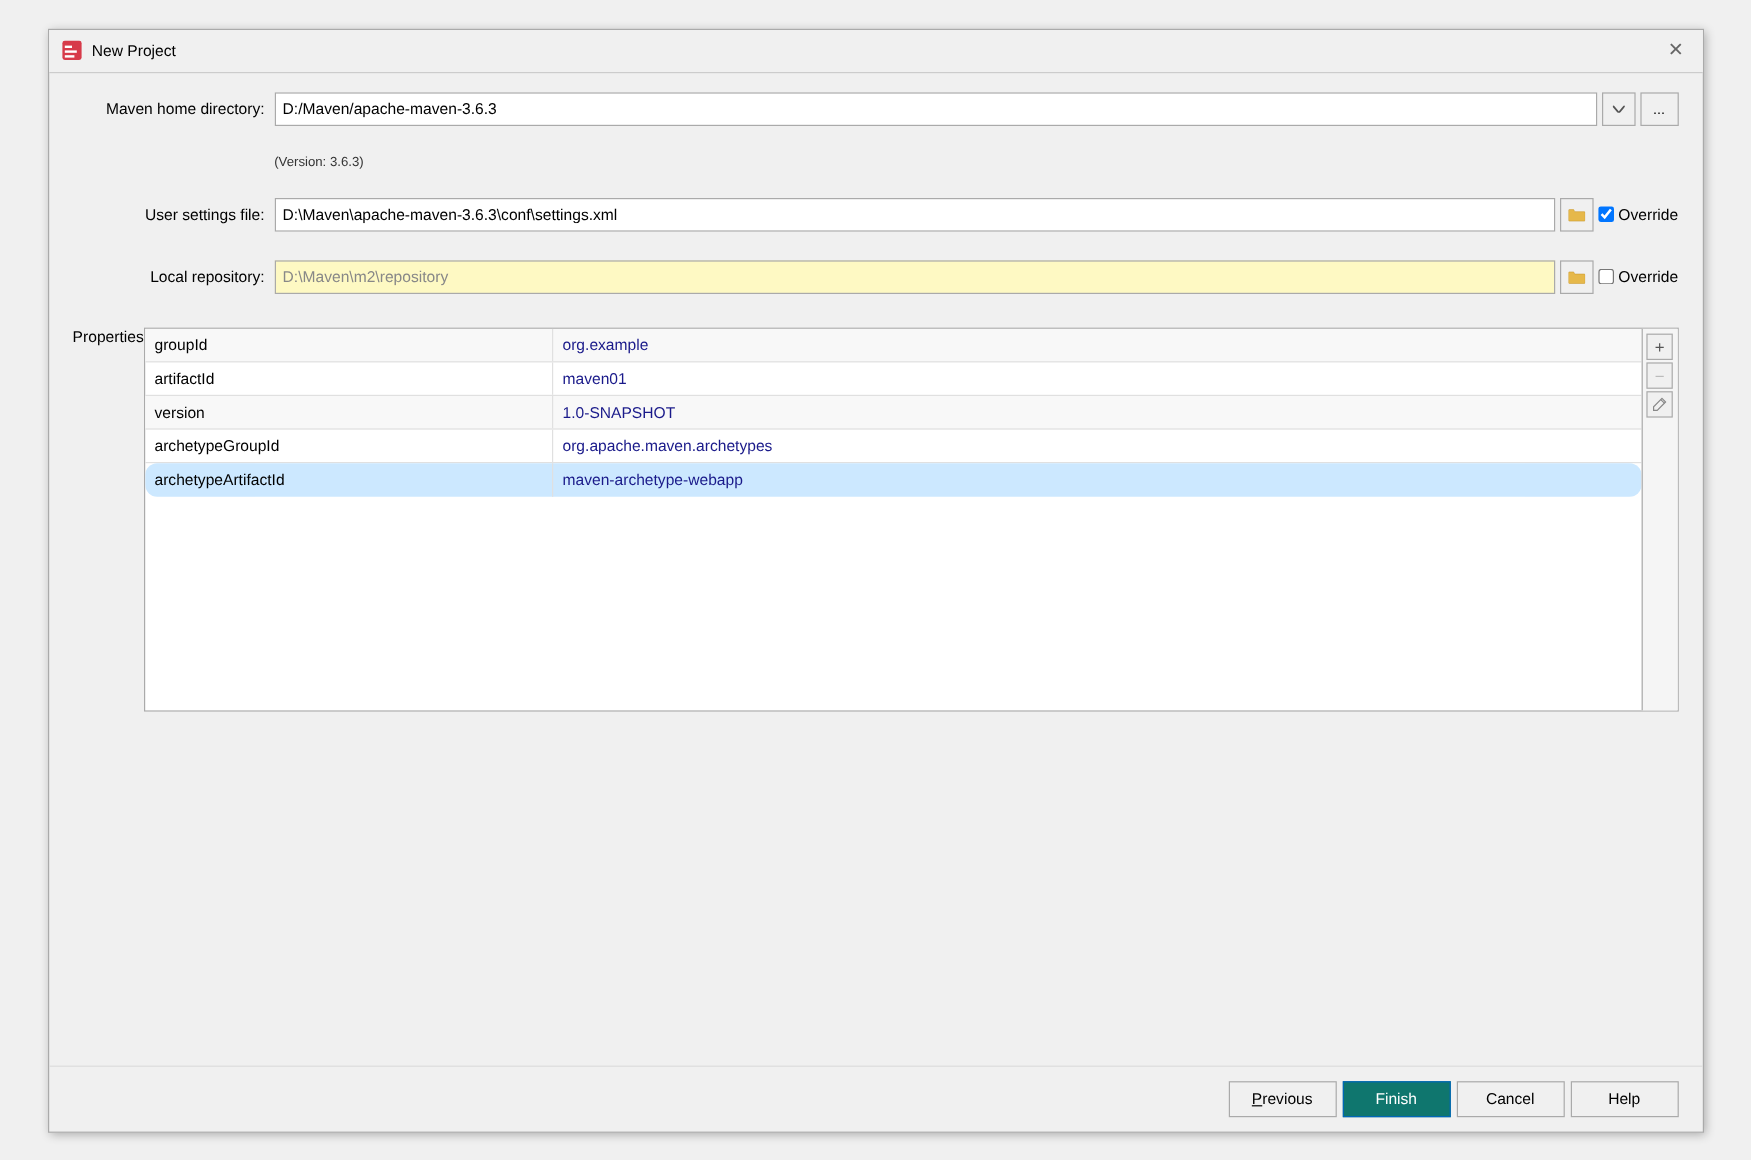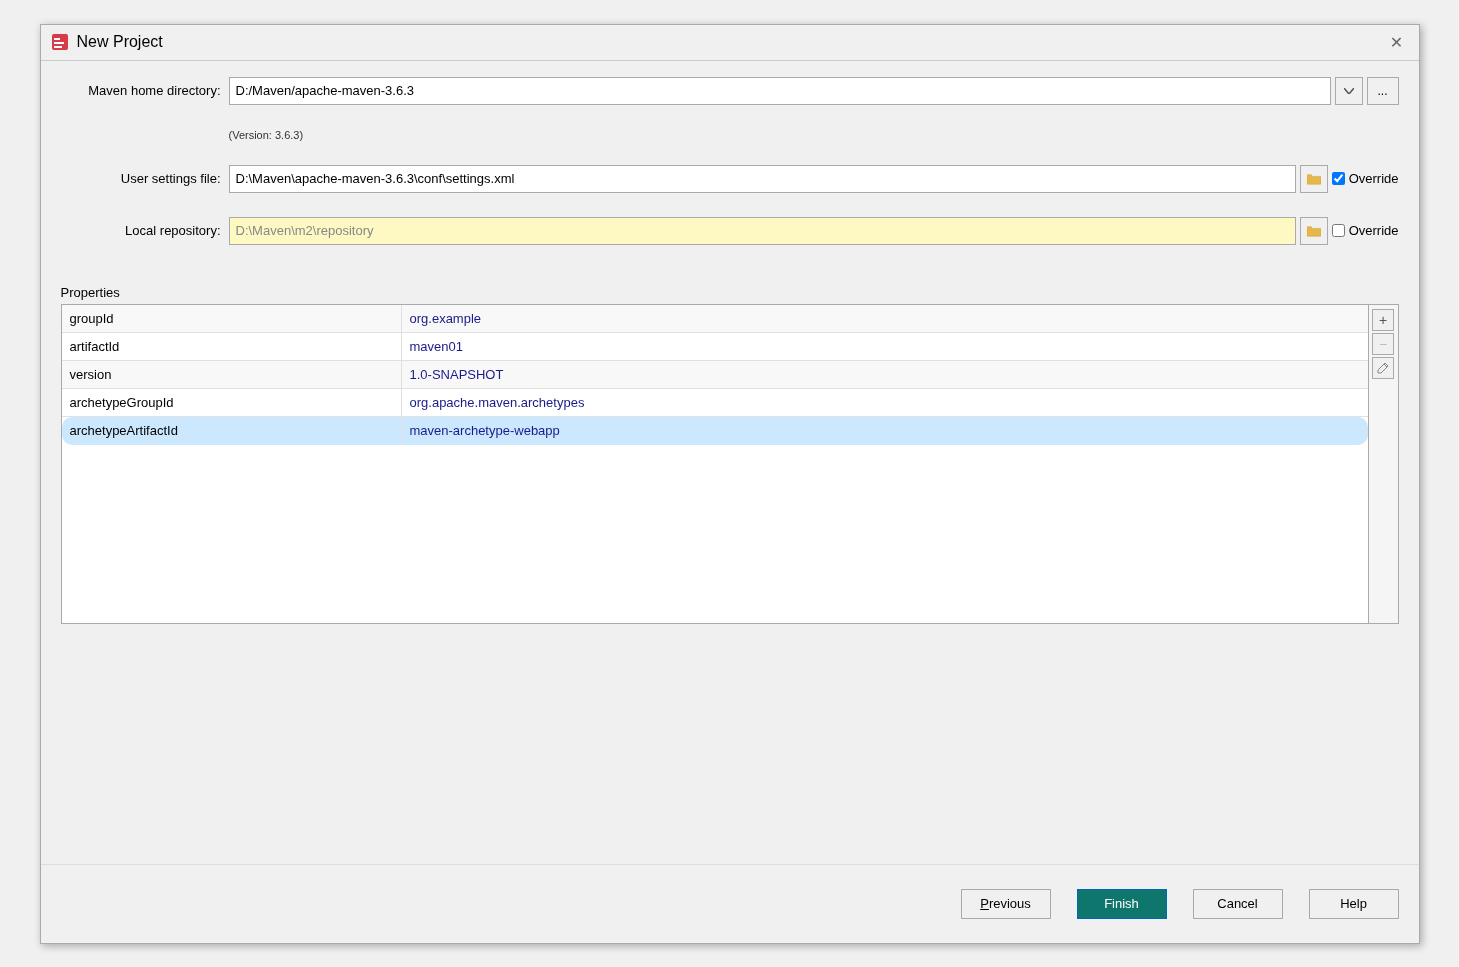--- a/index.html
+++ b/index.html
@@ -38,21 +38,21 @@
       gap: 8px;
     }
     .title-icon {
       width: 18px;
       height: 18px;
       display: flex;
       align-items: center;
       justify-content: center;
     }
     .title-text {
-      font-size: 16px;
+      font-size: 13px;
       font-weight: normal;
       color: #000;
     }
     .close-btn {
       width: 24px;
       height: 24px;
       background: none;
       border: none;
       cursor: pointer;
       font-size: 16px;
@@ -135,24 +135,24 @@
       display: flex;
       align-items: center;
       gap: 4px;
     }
     .version-note {
       margin-left: 168px;
       color: #333;
       font-size: 11px;
     }
     .properties-section {
-      margin-top: 16px;
-      flex: 1;
-      display: flex;
-      flex-direction: column;
+      margin-top: 4px;
+      flex: 1;
+      display: flex;
+      flex-direction: row;
     }
     .properties-label {
       font-weight: normal;
       margin-bottom: 4px;
       color: #000;
     }
     .properties-container {
       display: flex;
       gap: 0;
       flex: 1;
@@ -216,22 +216,22 @@
       color: #555;
     }
     .sidebar-icon-btn.disabled {
       color: #bbb;
       cursor: default;
     }
     .dialog-footer {
       display: flex;
       justify-content: flex-end;
       align-items: center;
-      padding: 24px 20px;
-      gap: 26px;
+      padding: 12px 20px;
+      gap: 5px;
       border-top: 1px solid #ddd;
     }
     .footer-btn {
       height: 30px;
       min-width: 90px;
       border: 1px solid #aaa;
       background: #f0f0f0;
       cursor: pointer;
       font-size: 13px;
       padding: 0 16px;

